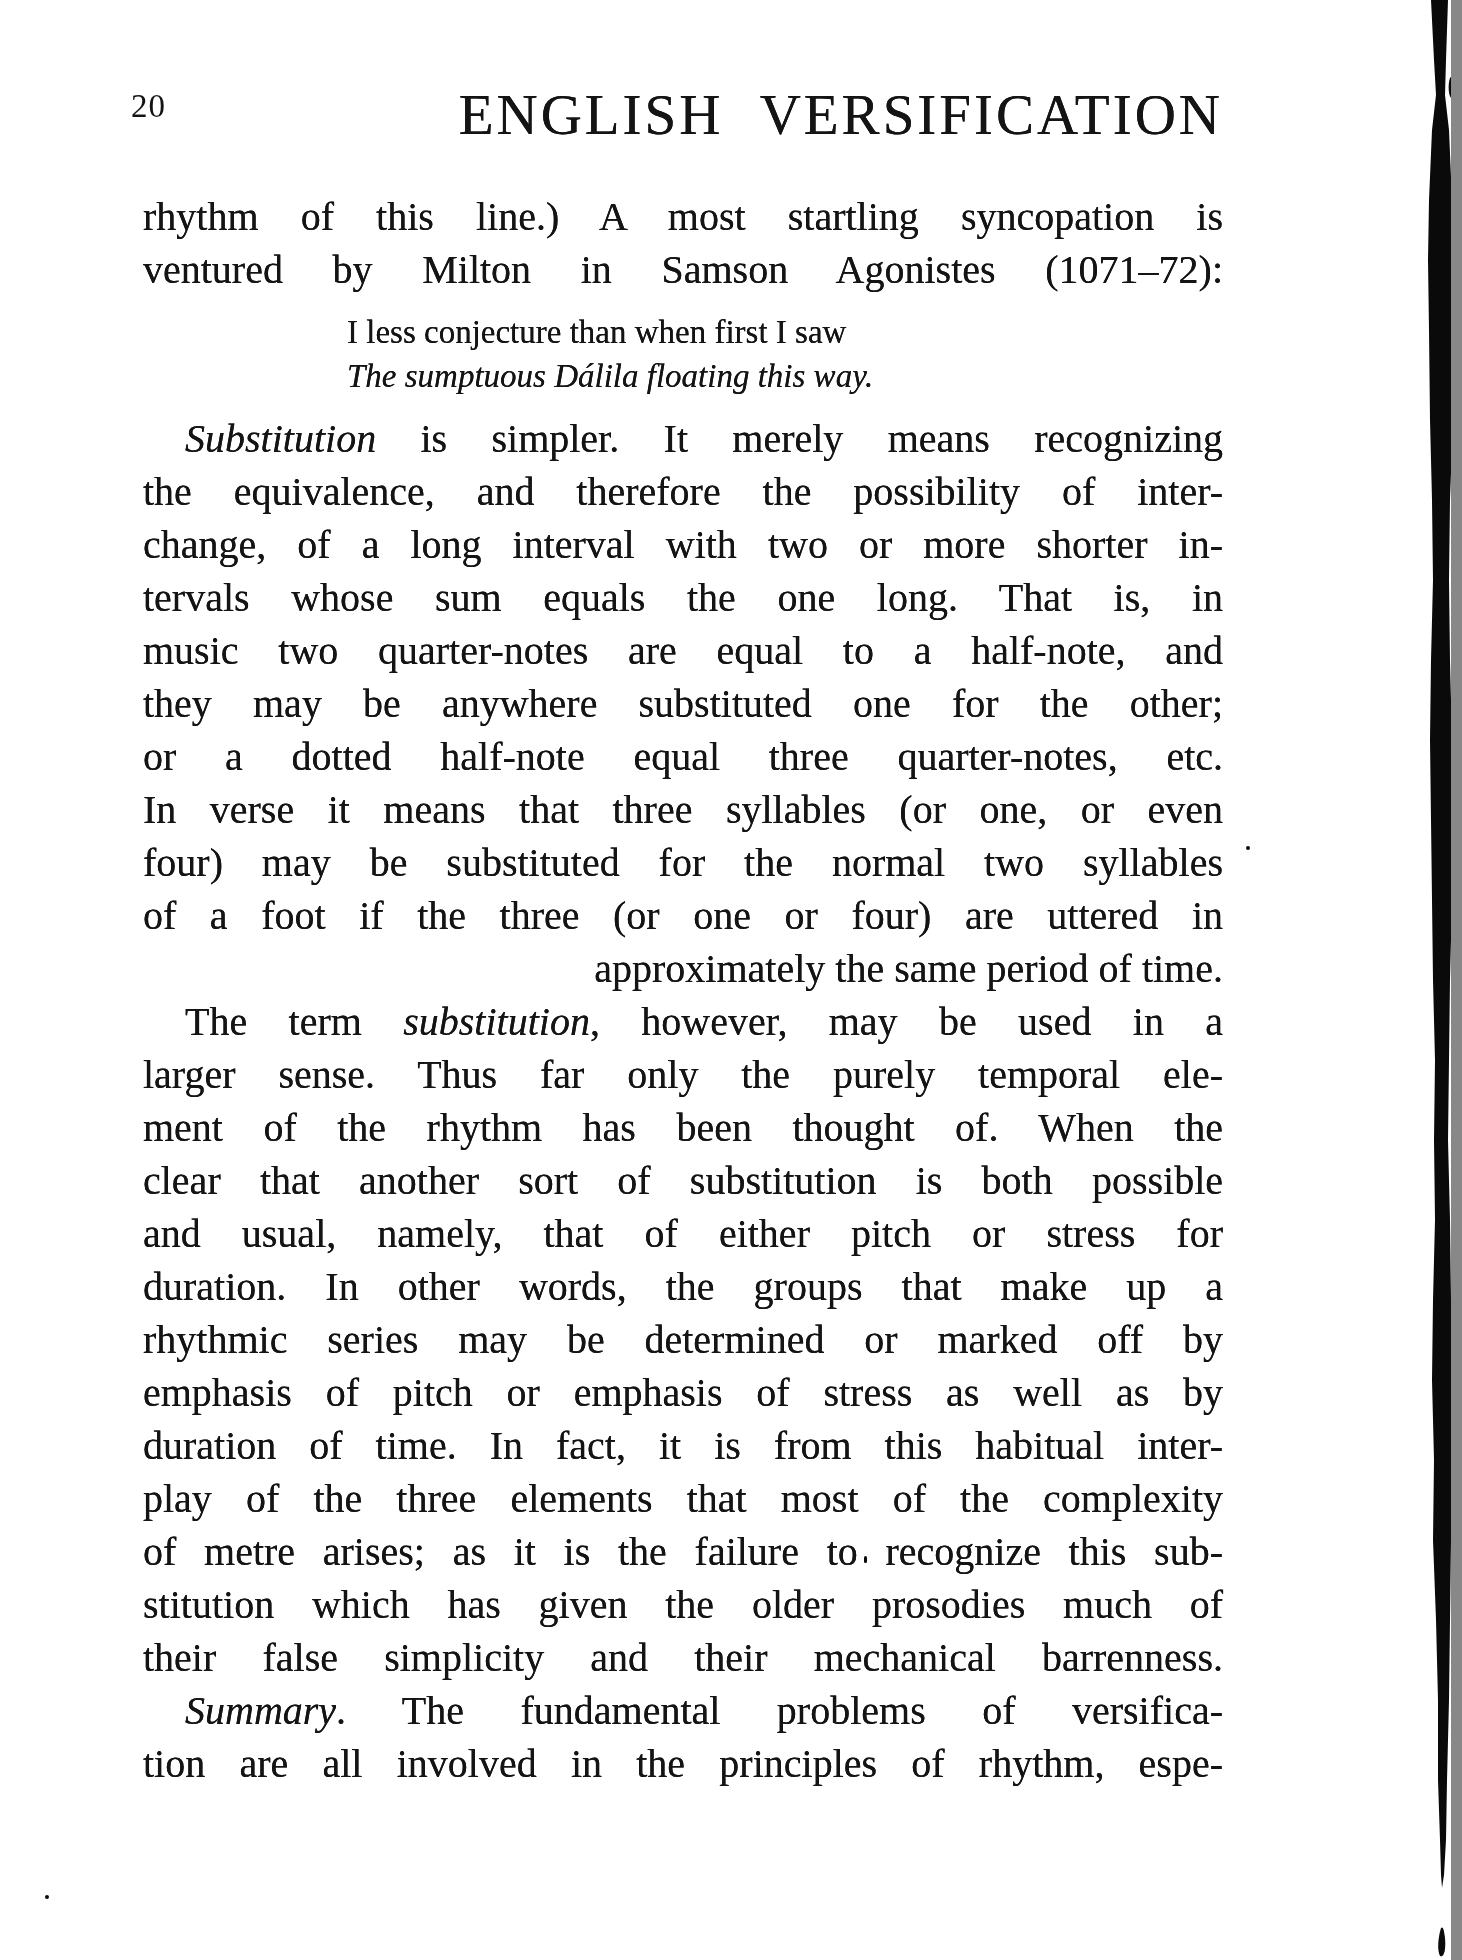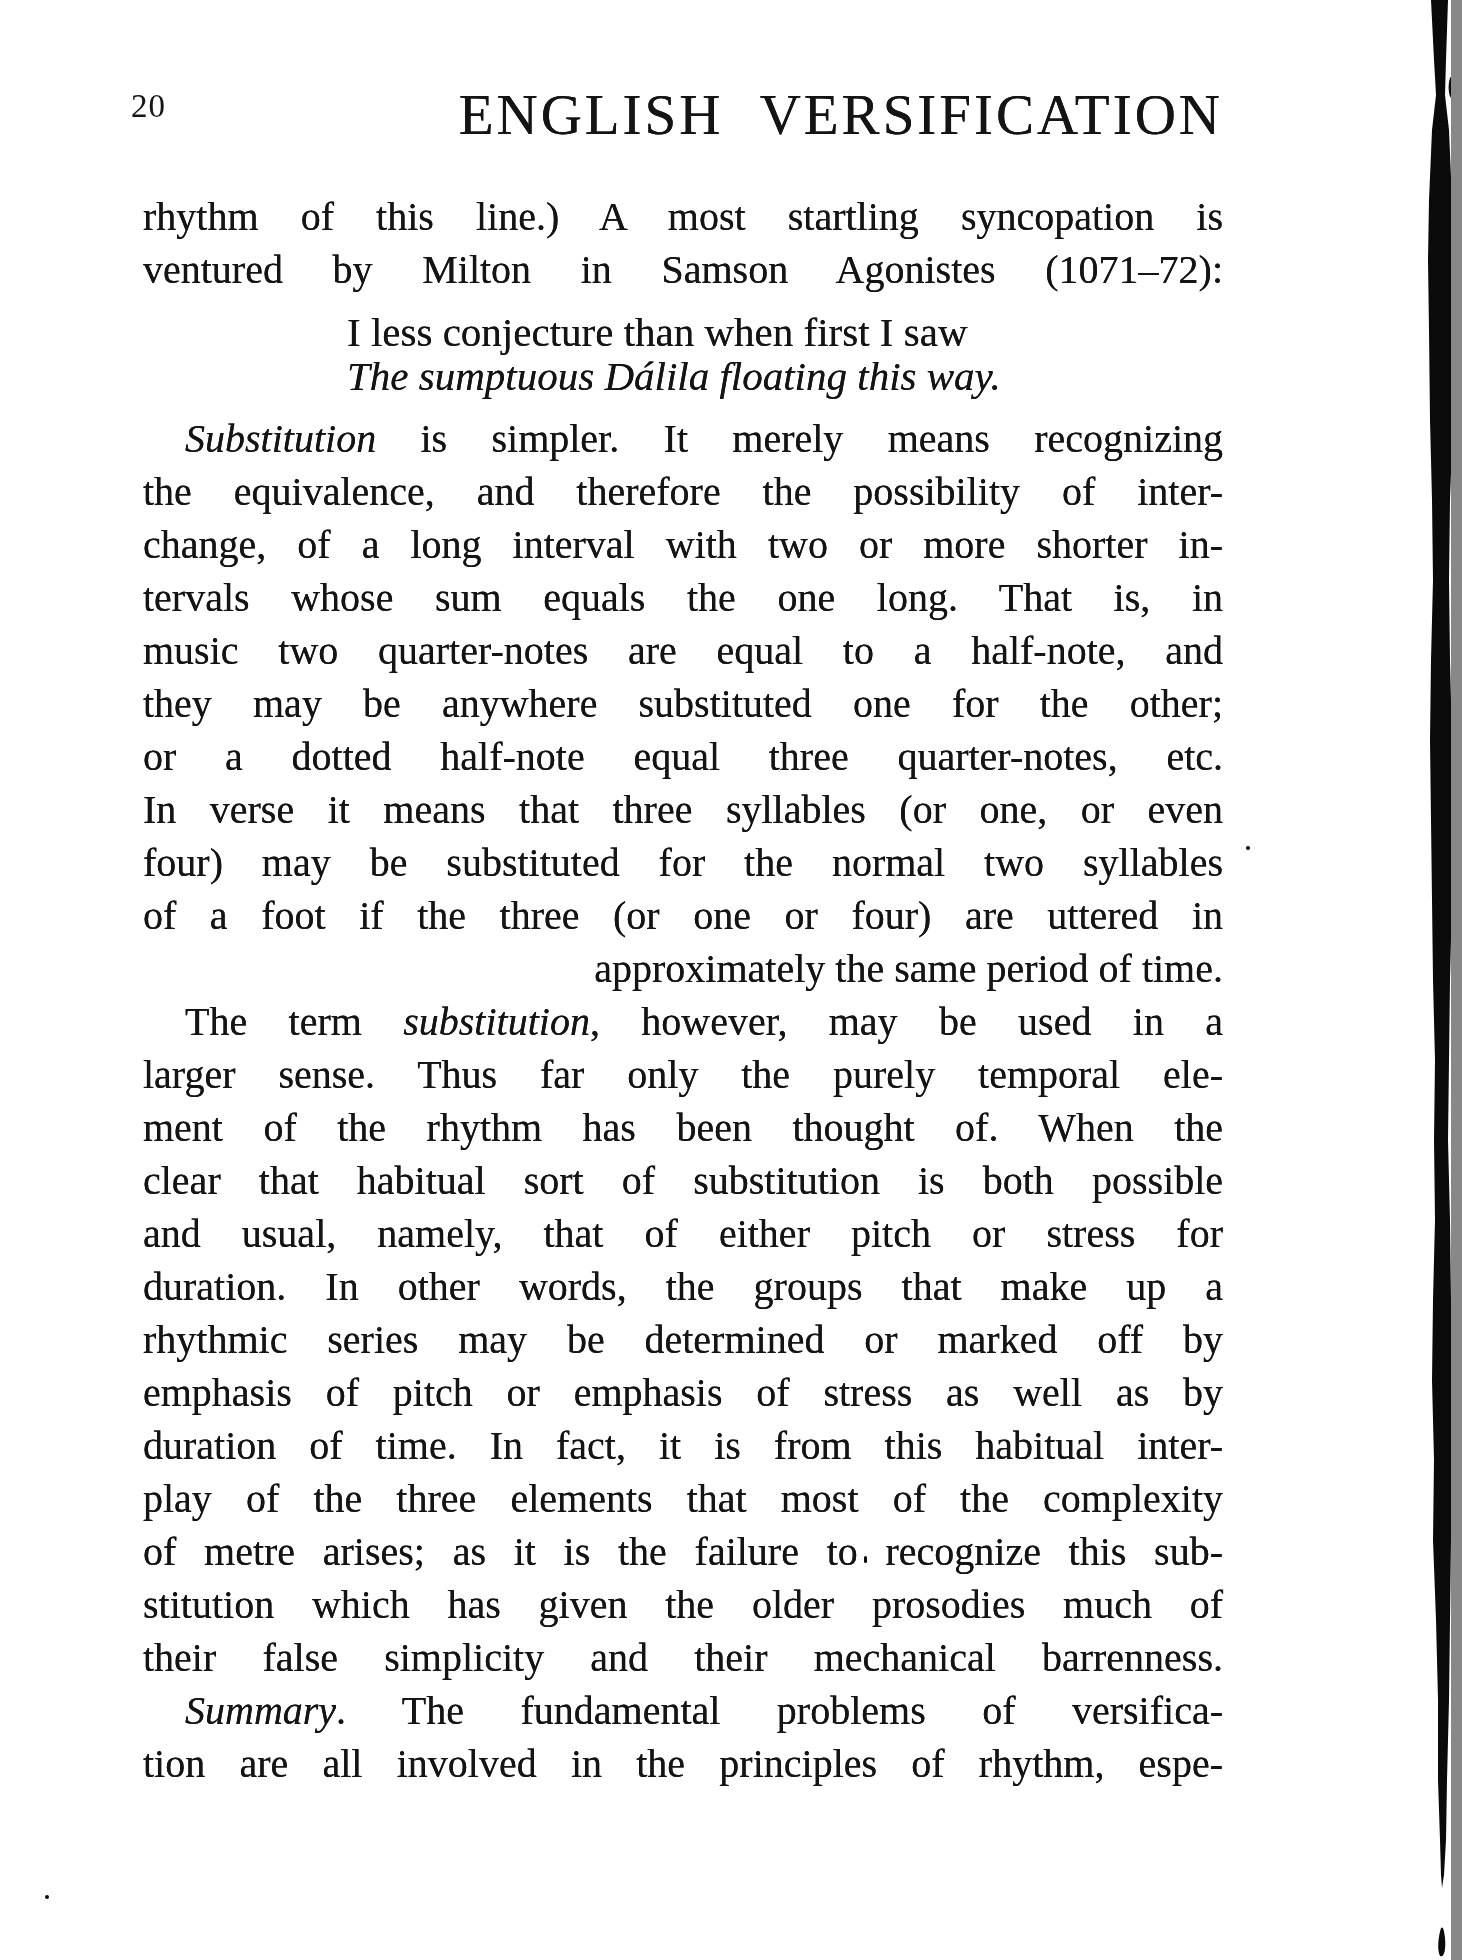--- a/index.html
+++ b/index.html
@@ -42,21 +42,21 @@
     line-height: 53px;
     text-shadow: 0 0 0.5px currentColor;
     margin-top: 28px;
   }
   .line { width: 100%; }
   .line.justify { text-align: justify; text-align-last: justify; text-justify: inter-word; }
   .line.left { text-align: right; }
   .line.indent { text-indent: 42px; }
   .line.gap { margin-top: 14px; }
   .line.verse {
-    font-size: 41px;
+    font-size: 33px;
     line-height: 44px;
     margin-left: 204px;
     text-align: left;
   }
   em { }
   
   .edge-artifact {
     position: absolute;
     top: 0; left: 0;
     width: 1462px; height: 1960px;
@@ -90,21 +90,21 @@
       <div class="line justify"><span>music two quarter-notes are equal to a half-note, and</span></div>
       <div class="line justify"><span>they may be anywhere substituted one for the other;</span></div>
       <div class="line justify"><span>or a dotted half-note equal three quarter-notes, etc.</span></div>
       <div class="line justify"><span>In verse it means that three syllables (or one, or even</span></div>
       <div class="line justify"><span>four) may be substituted for the normal two syllables</span></div>
       <div class="line justify"><span>of a foot if the three (or one or four) are uttered in</span></div>
       <div class="line left"><span>approximately the same period of time.</span></div>
       <div class="line justify indent"><span>The term </span><em>substitution</em><span>, however, may be used in a</span></div>
       <div class="line justify"><span>larger sense.  Thus far only the purely temporal ele-</span></div>
       <div class="line justify"><span>ment of the rhythm has been thought of.  When the</span></div>
-      <div class="line justify"><span>clear that habitual sort of substitution is both possible</span></div>
+      <div class="line justify"><span>clear that another sort of substitution is both possible</span></div>
       <div class="line justify"><span>and usual, namely, that of either pitch or stress for</span></div>
       <div class="line justify"><span>duration.  In other words, the groups that make up a</span></div>
       <div class="line justify"><span>rhythmic series may be determined or marked off by</span></div>
       <div class="line justify"><span>emphasis of pitch or emphasis of stress as well as by</span></div>
       <div class="line justify"><span>duration of time.  In fact, it is from this habitual inter-</span></div>
       <div class="line justify"><span>play of the three elements that most of the complexity</span></div>
       <div class="line justify"><span>of metre arises; as it is the failure to recognize this sub-</span></div>
       <div class="line justify"><span>stitution which has given the older prosodies much of</span></div>
       <div class="line justify"><span>their false simplicity and their mechanical barrenness.</span></div>
       <div class="line justify indent"><em>Summary</em><span>.  The fundamental problems of versifica-</span></div>

